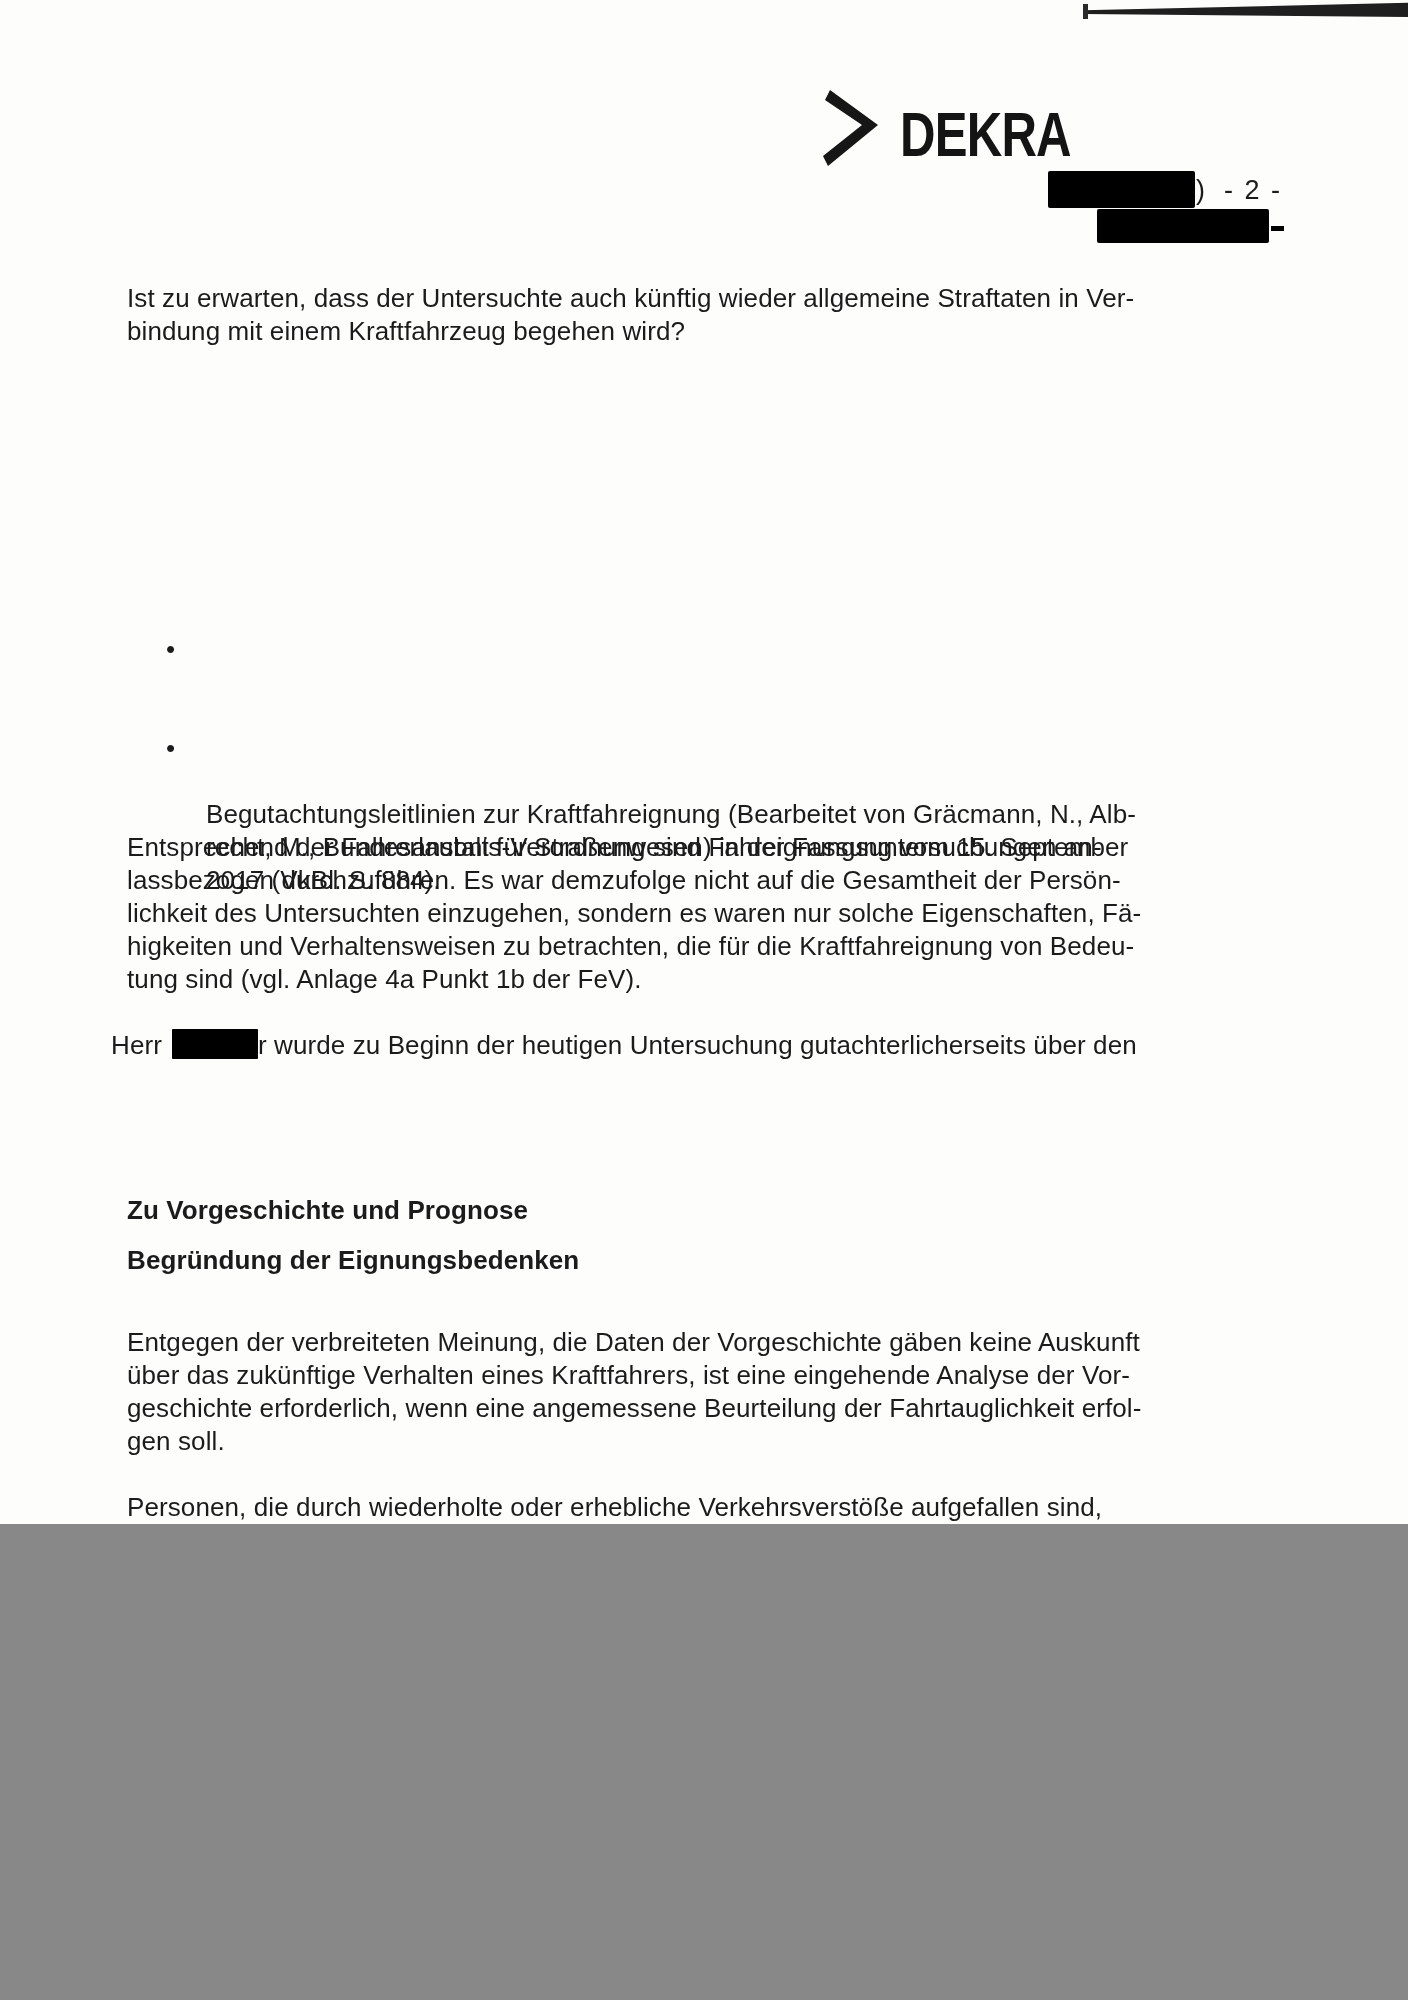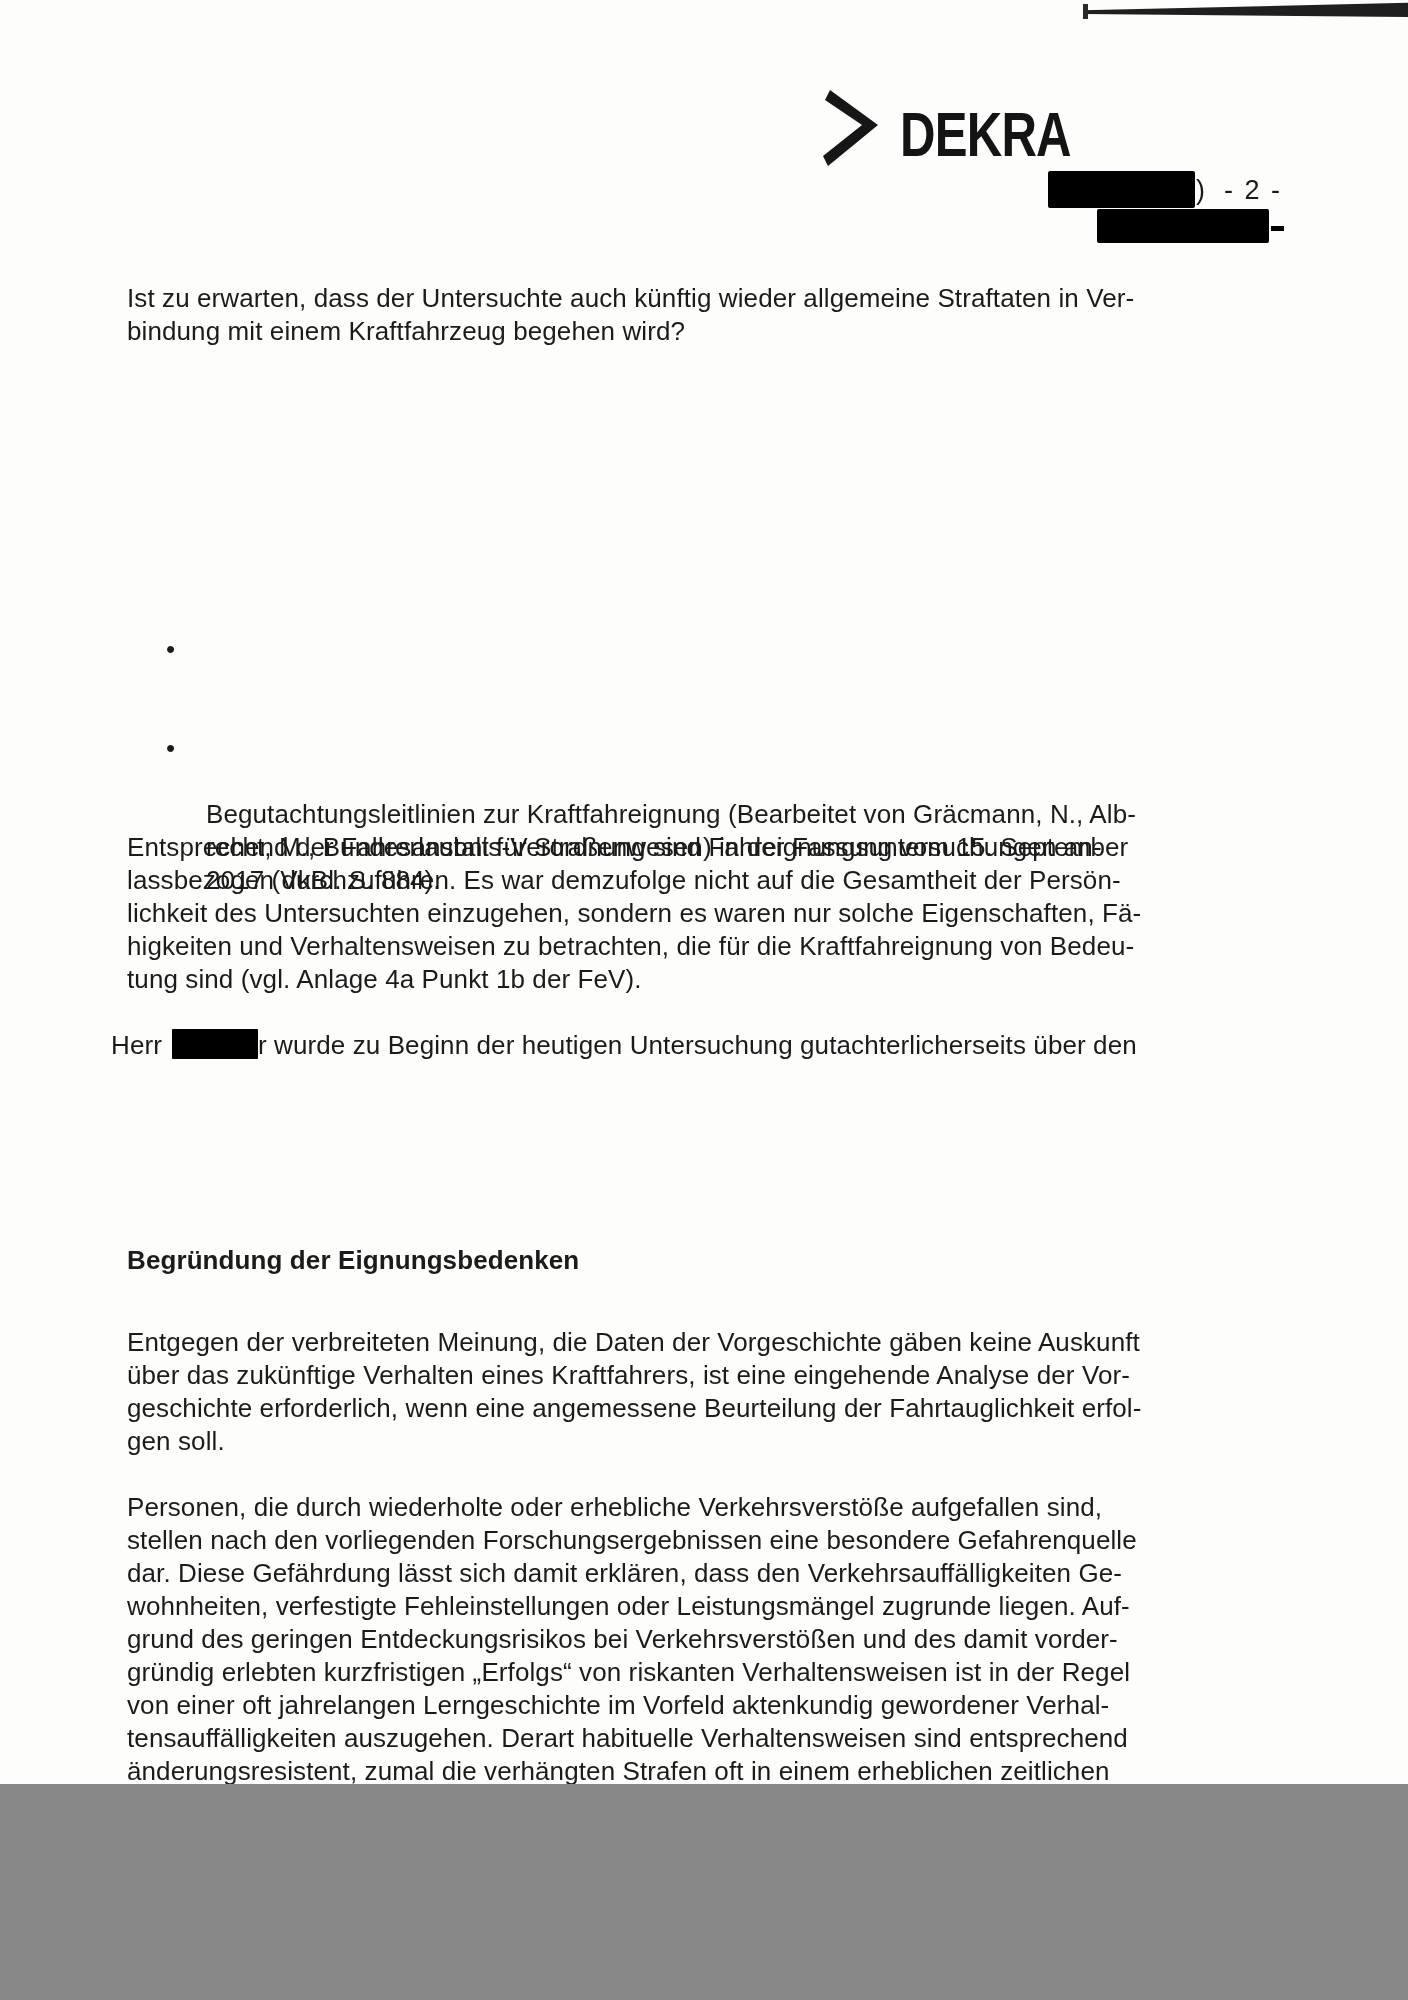--- a/index.html
+++ b/index.html
@@ -1,18 +1,18 @@
 <!DOCTYPE html>
 <html lang="de"><head>
 <meta charset="utf-8">
 <style>
   html,body{margin:0;padding:0;background:#888;}
   .page{
     position:relative;
-    width:1408px;height:1784px;
+    width:1408px;height:1524px;
     background:#fdfdfb;
     font-family:"Liberation Sans",sans-serif;
     color:#1b1b1b;
     overflow:hidden;
   }
   .txt{
     position:absolute;left:127px;width:1270px;
     font-size:26px;line-height:33px;
     white-space:pre-line;
     letter-spacing:0.1px;
@@ -100,20 +100,21 @@
 lassbezogen durchzuführen. Es war demzufolge nicht auf die Gesamtheit der Persön-
 lichkeit des Untersuchten einzugehen, sondern es waren nur solche Eigenschaften, Fä-
 higkeiten und Verhaltensweisen zu betrachten, die für die Kraftfahreignung von Bedeu-
 tung sind (vgl. Anlage 4a Punkt 1b der FeV).</div>
 
   <div class="herr-line">
     <span>Herr</span><span class="inline-redact"></span><span>r</span>
     <span>wurde zu Beginn der heutigen Untersuchung gutachterlicherseits über den</span>
   </div>
 
+  <div class="txt bold" style="top:1194px;">Zu Vorgeschichte und Prognose</div>
 
   <div class="txt bold" style="top:1224px;margin-top:20px;">Begründung der Eignungsbedenken</div>
 
   <div class="txt" style="top:1326px;">Entgegen der verbreiteten Meinung, die Daten der Vorgeschichte gäben keine Auskunft
 über das zukünftige Verhalten eines Kraftfahrers, ist eine eingehende Analyse der Vor-
 geschichte erforderlich, wenn eine angemessene Beurteilung der Fahrtauglichkeit erfol-
 gen soll.</div>
 
   <div class="txt" style="top:1491px;">Personen, die durch wiederholte oder erhebliche Verkehrsverstöße aufgefallen sind,
 stellen nach den vorliegenden Forschungsergebnissen eine besondere Gefahrenquelle

